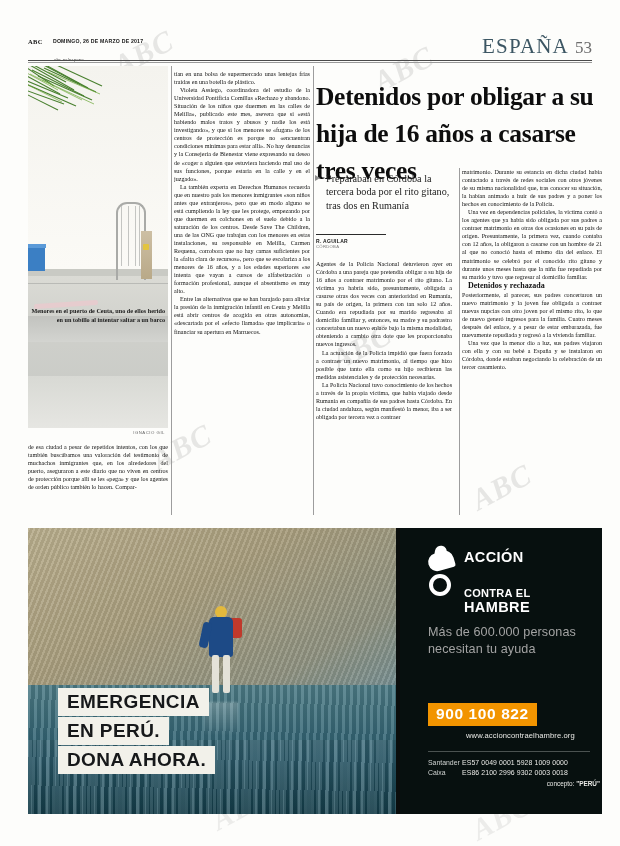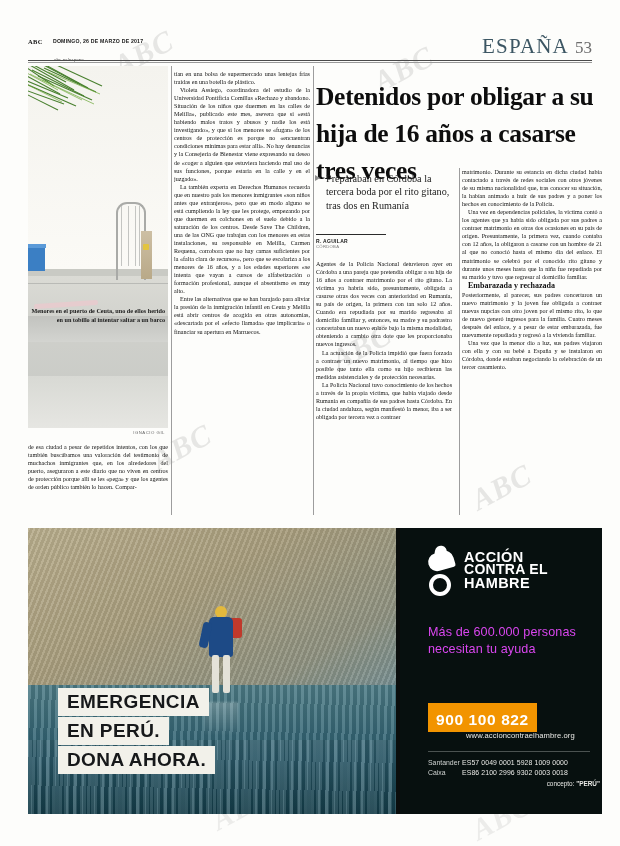--- a/index.html
+++ b/index.html
@@ -140,29 +140,29 @@
   .ad-right{position:absolute;left:372px;top:0;width:209px;height:100%;background:#07100f;}
   .logo{position:absolute;left:28px;top:22px;width:150px;height:50px;}
   .logo-leaf{position:absolute;left:0;top:2px;width:26px;height:18px;background:#fff;
              border-radius:13px 13px 3px 13px;transform:rotate(-16deg);}
   .logo-leaf:after{content:"";position:absolute;left:9px;top:-6px;width:12px;height:14px;
                    background:#fff;border-radius:8px 8px 2px 8px;transform:rotate(26deg);}
   .logo-ring{position:absolute;left:1px;top:24px;width:22px;height:22px;border-radius:50%;
              border:4.5px solid #fff;box-sizing:border-box;}
   .logo-tx{position:absolute;left:36px;top:0;color:#fff;font-family:"Liberation Sans",sans-serif;}
   .logo-tx .l1{font-size:14.5px;font-weight:700;letter-spacing:.4px;line-height:15px;}
-  .logo-tx .l2{font-size:14px;font-weight:700;letter-spacing:.3px;line-height:9.6px;}
+  .logo-tx .l2{font-size:11px;font-weight:700;letter-spacing:.3px;line-height:9.6px;margin-top:24px;}
   .logo-tx .l3{font-size:14.5px;font-weight:700;letter-spacing:.4px;line-height:16px;}
 
-  .ad-claim{position:absolute;left:28px;top:96px;width:170px;color:#d946ef;
+  .ad-claim{position:absolute;left:28px;top:96px;width:170px;color:#a3a3a3;
             font-family:"Liberation Sans",sans-serif;font-size:12.6px;line-height:16.5px;
             font-weight:400;letter-spacing:.1px;}
   .phone{position:absolute;left:28px;top:175px;background:#f29400;color:#fff;
          font-family:"Liberation Sans",sans-serif;font-weight:700;font-size:15.5px;
-         letter-spacing:.6px;padding:8px 8px 3px 8px;}
+         letter-spacing:.6px;padding:2px 8px 3px 8px;}
   .weburl{position:absolute;left:28px;top:203px;color:#e9e9e6;
           font-family:"Liberation Sans",sans-serif;font-size:7.6px;letter-spacing:.1px;margin-left:38px;}
   .hrline{position:absolute;left:28px;top:223px;width:162px;height:1px;background:#4a5250;}
   .banks{position:absolute;left:28px;top:230px;width:172px;color:#e9e9e6;
          font-family:"Liberation Sans",sans-serif;font-size:6.9px;line-height:10px;}
   .banks .row{display:flex;}
   .banks .bn{width:34px;color:#cfd3d1;}
   .banks .ib{letter-spacing:.1px;}
   .concept{position:absolute;left:28px;top:252px;width:172px;text-align:right;
            color:#e9e9e6;font-family:"Liberation Sans",sans-serif;font-size:6.4px;}
@@ -266,21 +266,21 @@
 
   <div class="col" id="colC">
     <p class="first">Agentes de la Policía Nacional detuvieron ayer en Córdoba a una pareja que pretendía obligar a su hija de 16 años a contraer matrimonio por el rito gitano. La víctima ya habría sido, presuntamente, obligada a casarse otras dos veces con anterioridad en Rumanía, su país de origen, la primera con tan solo 12 años. Cuando era repudiada por su marido regresaba al domicilio familiar y, entonces, su madre y su padrastro concertaban un nuevo enlace bajo la misma modalidad, obteniendo a cambio otra dote que les proporcionaba nuevos ingresos.</p>
     <p>La actuación de la Policía impidió que fuera forzada a contraer un nuevo matrimonio, al tiempo que hizo posible que tanto ella como su hijo recibieran las medidas asistenciales y de protección necesarias.</p>
     <p>La Policía Nacional tuvo conocimiento de los hechos a través de la propia víctima, que había viajado desde Rumanía en compañía de sus padres hasta Córdoba. En la ciudad andaluza, según manifestó la menor, iba a ser obligada por tercera vez a contraer</p>
   </div>
 
   <div class="col" id="colD">
     <p class="first">matrimonio. Durante su estancia en dicha ciudad había contactado a través de redes sociales con otros jóvenes de su misma nacionalidad que, tras conocer su situación, la habían animado a huir de sus padres y a poner los hechos en conocimiento de la Policía.</p>
     <p>Una vez en dependencias policiales, la víctima contó a los agentes que ya había sido obligada por sus padres a contraer matrimonio en otras dos ocasiones en su país de origen. Presuntamente, la primera vez, cuando contaba con 12 años, la obligaron a casarse con un hombre de 21 al que no conoció hasta el mismo día del enlace. El matrimonio se celebró por el conocido rito gitano y durante unos meses hasta que la niña fue repudiada por su marido y tuvo que regresar al domicilio familiar.</p>
-    <p class="subhead">Embarazada y rechazada</p>
+    <p class="subhead">Detenidos y rechazada</p>
     <p class="first">Posteriormente, al parecer, sus padres concertaron un nuevo matrimonio y la joven fue obligada a contraer nuevas nupcias con otro joven por el mismo rito, lo que de nuevo generó ingresos para la familia. Cuatro meses después del enlace, y a pesar de estar embarazada, fue nuevamente repudiada y regresó a la vivienda familiar.</p>
     <p>Una vez que la menor dio a luz, sus padres viajaron con ella y con su bebé a España y se instalaron en Córdoba, donde estaban negociando la celebración de un tercer casamiento.</p>
   </div>
 
   <div class="ad">
     <div class="ad-left">
       <div class="mud"></div>
       <div class="water"></div>
       <div class="ripple"></div>
       <div class="figure">

